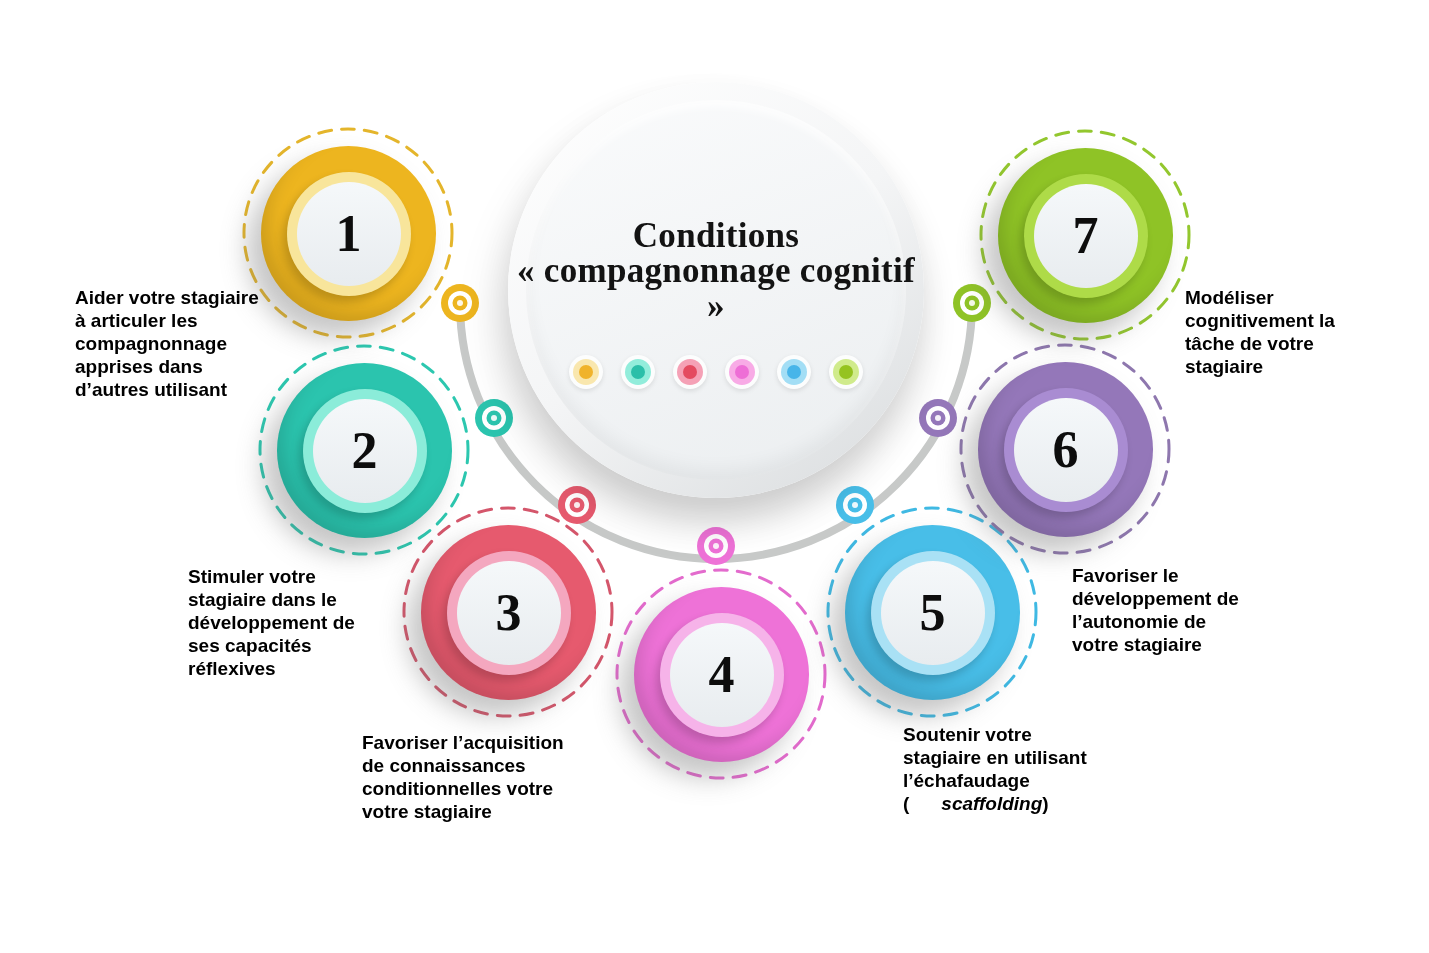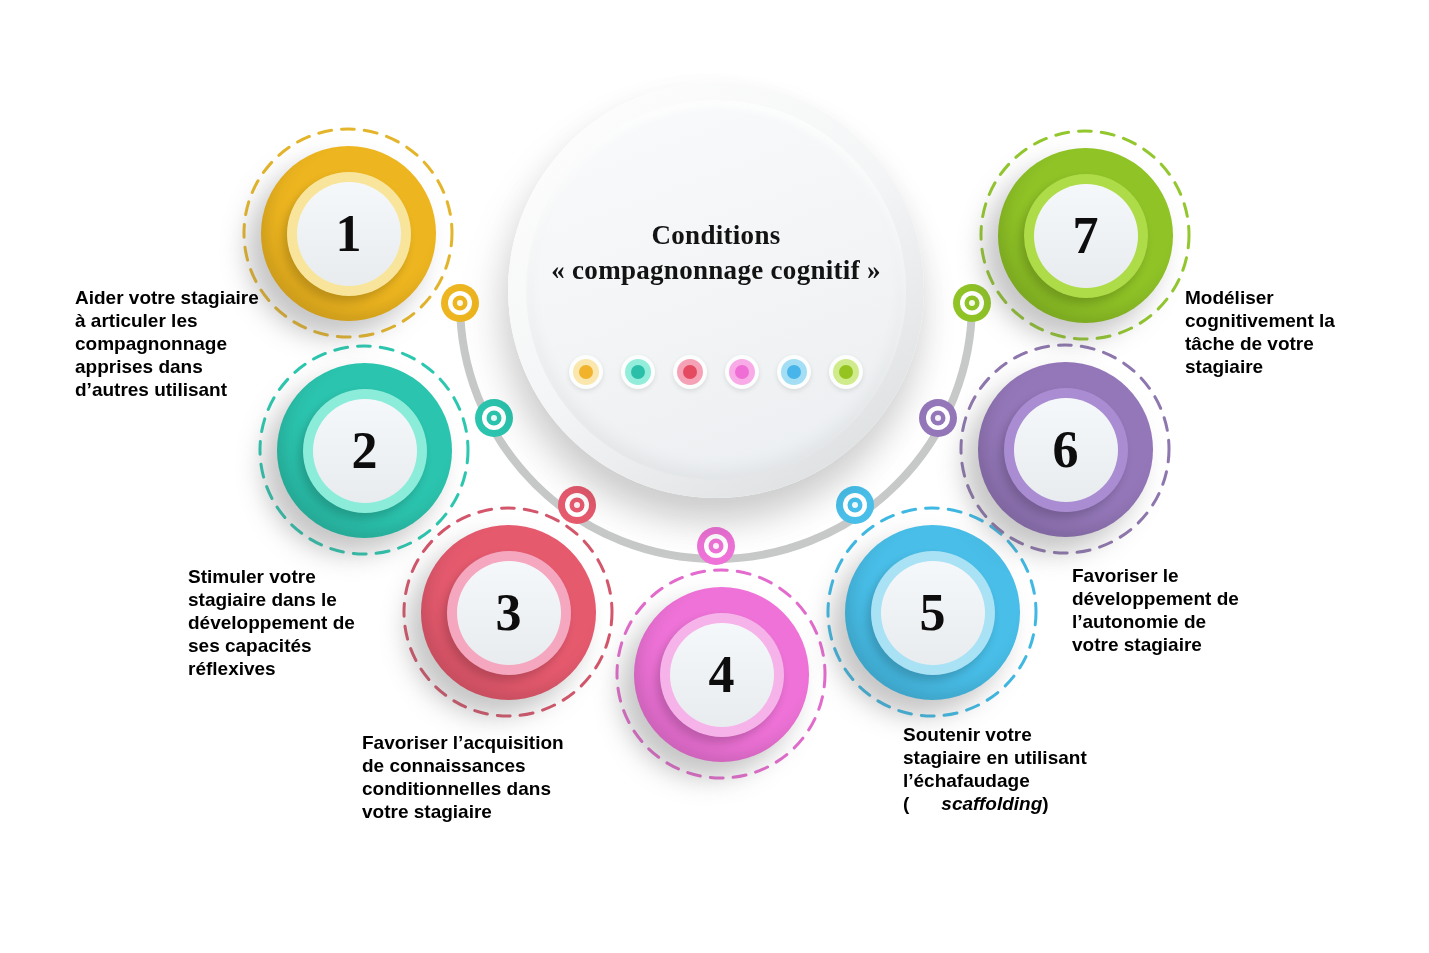--- a/index.html
+++ b/index.html
@@ -18,21 +18,21 @@
     box-shadow:0 22px 34px rgba(0,0,0,.14), -14px 26px 44px rgba(0,0,0,.08);
     z-index:2;
   }
   .center-inner{
     position:absolute;inset:18px;border-radius:50%;
     background:linear-gradient(160deg,#fafbfc 0%,#ebeef0 100%);
     box-shadow:inset 0 -10px 18px rgba(0,0,0,.05), inset 0 6px 10px rgba(255,255,255,.9);
   }
   .center-title{
     position:absolute;top:136px;left:0;width:100%;text-align:center;
-    font-family:"Liberation Serif",serif;font-weight:700;font-size:27px;line-height:35px;
+    font-family:"Liberation Serif",serif;font-weight:700;font-size:35px;line-height:35px;
     color:#131313;letter-spacing:.3px;
   }
   .dots{
     position:absolute;top:273px;left:50%;transform:translateX(-50%);
     display:flex;gap:18px;
   }
   .dot{width:34px;height:34px;border-radius:50%;background:#fcfdfd;
     box-shadow:0 2px 5px rgba(0,0,0,.10);display:grid;place-items:center;}
   .dot-ring{width:26px;height:26px;border-radius:50%;display:grid;place-items:center;}
   .dot-core{width:14px;height:14px;border-radius:50%;}
@@ -223,21 +223,21 @@
   <div class="label" style="left:188px;top:565px">
     <div>Stimuler votre</div>
     <div>stagiaire dans le</div>
     <div>développement de</div>
     <div>ses capacités</div>
     <div>réflexives</div>
   </div>
   <div class="label" style="left:362px;top:731px">
     <div>Favoriser l’acquisition</div>
     <div>de connaissances</div>
-    <div>conditionnelles dans</div>
+    <div>conditionnelles votre</div>
     <div>votre stagiaire</div>
   </div>
   <div class="label" style="left:903px;top:723px">
     <div>Soutenir votre</div>
     <div>stagiaire en utilisant</div>
     <div>l’échafaudage</div>
     <div><span>(</span><span class="it">scaffolding</span><span>)</span></div>
   </div>
   <div class="label" style="left:1072px;top:564px">
     <div>Favoriser le</div>

